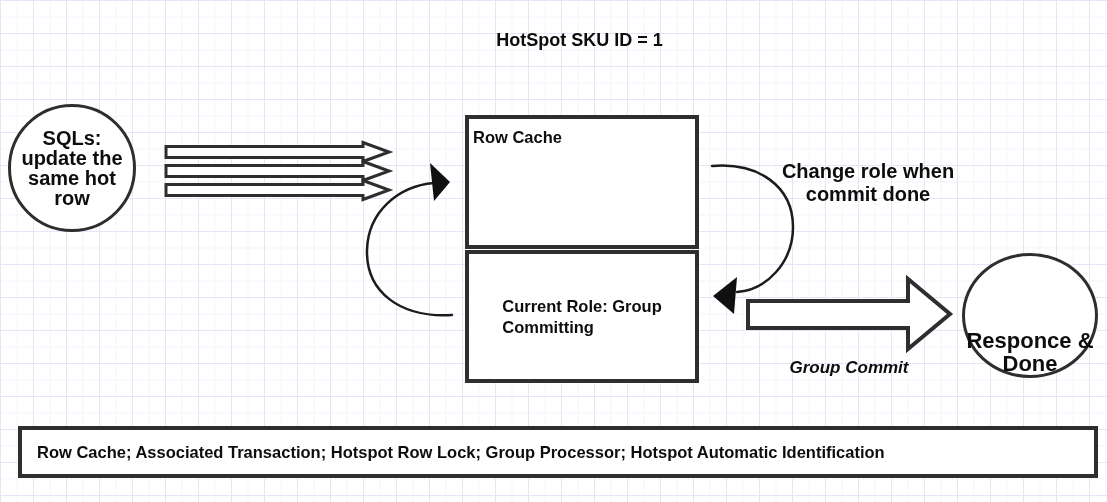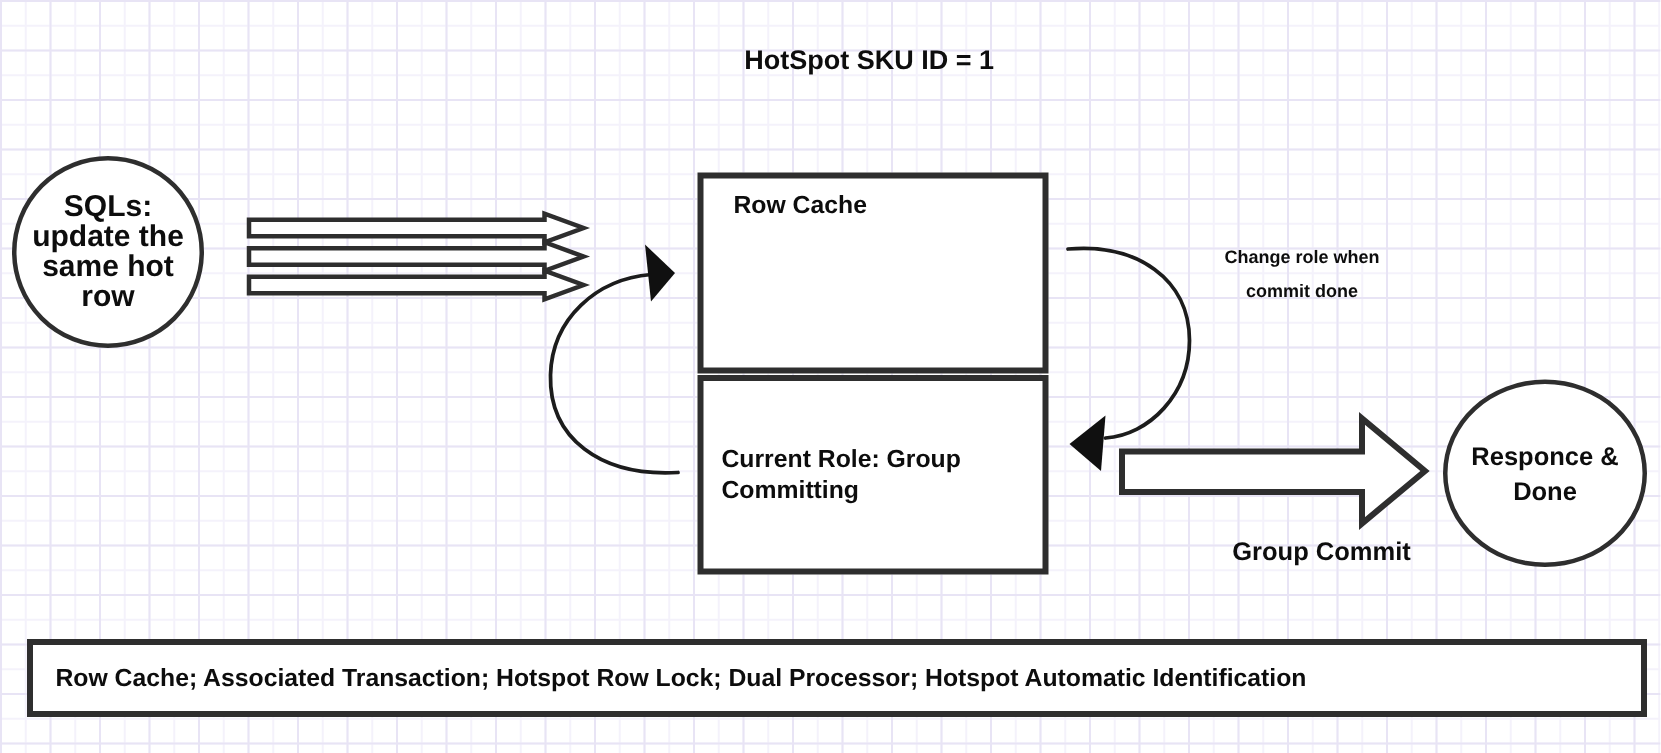--- a/index.html
+++ b/index.html
@@ -64,48 +64,48 @@
     display: flex; align-items: center; justify-content: center;
     text-align: center;
     font-weight: bold;
   }
   .left-circle {
     left: 8px; top: 104px; width: 128px; height: 128px;
     font-size: 20px; line-height: 20px;
   }
   .right-circle {
     left: 962px; top: 253px; width: 136px; height: 125px;
-    font-size: 17px; line-height: 23px;
+    font-size: 22px; line-height: 23px; align-items: flex-end;
   }
   .box {
     position: absolute;
     left: 465px; width: 234px;
     border: 4px solid var(--stroke);
     background: #ffffff;
     font-size: 16.5px; font-weight: bold; line-height: 21px;
   }
-  .top-box { top: 115px; height: 134px; padding: 8px 20px; }
+  .top-box { top: 115px; height: 134px; padding: 8px 4px; }
   .top-box .box-role { margin-top: 25px; }
   .bottom-box {
     top: 250px; height: 133px;
     padding: 0 12px;
-    display: flex; flex-direction: column; justify-content: center;
+    display: flex; flex-direction: column; justify-content: center; align-items: center;
   }
   .flabel {
     position: absolute;
     text-align: center;
     font-weight: bold;
   }
   .change-role {
     left: 768px; top: 160px; width: 200px;
-    font-size: 12px; line-height: 23px;
+    font-size: 20px; line-height: 23px;
   }
   .group-commit {
-    left: 806px; top: 358px; width: 150px;
-    font-size: 17px; line-height: 20px;
+    left: 774px; top: 358px; width: 150px;
+    font-size: 17px; line-height: 20px; font-style: italic;
   }
   .footer {
     position: absolute;
     left: 18px; top: 426px; width: 1080px; height: 52px;
     border: 4px solid var(--stroke);
     background: #ffffff;
     display: flex; align-items: center;
     padding-left: 15px;
     font-size: 16.5px; font-weight: bold;
     white-space: nowrap;
@@ -158,16 +158,16 @@
 commit done</div>
 
   <div class="flabel group-commit">Group Commit</div>
 
   <div class="circle right-circle">
     <span class="pre">Responce &amp;
 Done</span>
   </div>
 
   <div class="footer">
-    <span>Row Cache; Associated Transaction; Hotspot Row Lock; Dual Processor; Hotspot Automatic Identification</span>
+    <span>Row Cache; Associated Transaction; Hotspot Row Lock; Group Processor; Hotspot Automatic Identification</span>
   </div>
 
 </div>
 
 </body></html>

